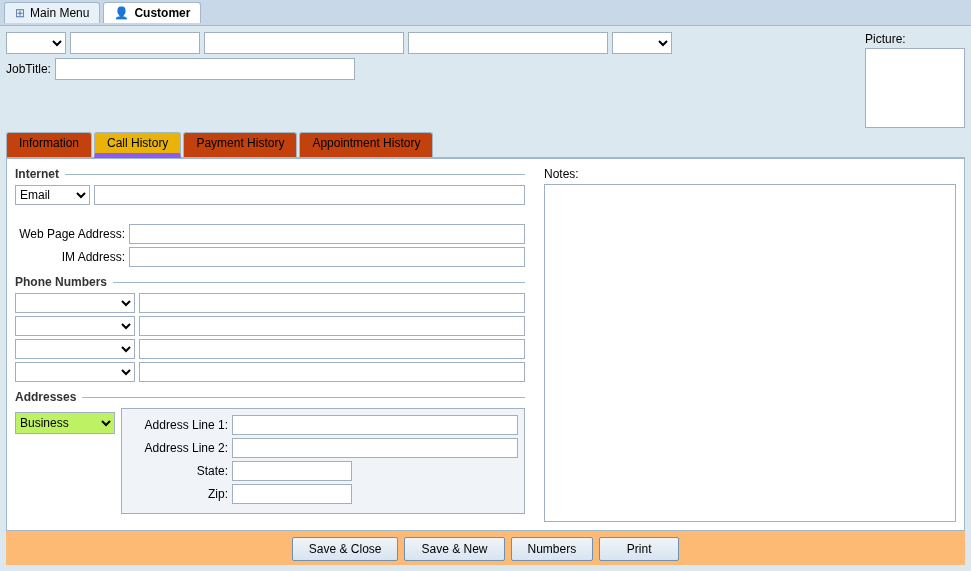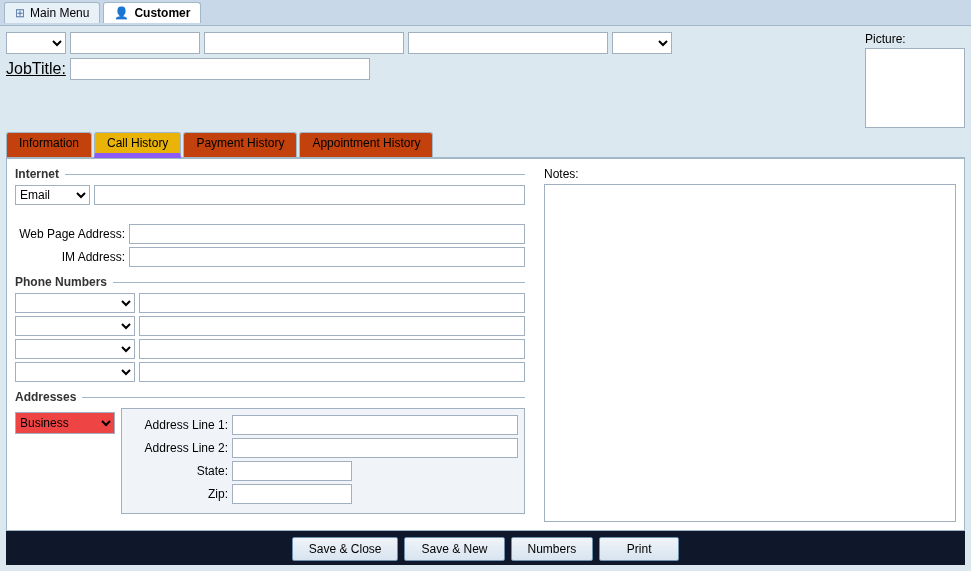--- a/index.html
+++ b/index.html
@@ -68,21 +68,21 @@
     .top-row select { width: 60px; }
     .top-row input.name1 { width: 130px; }
     .top-row input.name2 { width: 200px; }
     .top-row input.name3 { width: 200px; }
     .top-row select.suffix { width: 60px; }
     .jobtitle-row {
       display: flex;
       align-items: center;
       gap: 4px;
     }
-    .jobtitle-row label { font-size: 16px; text-decoration: underline; }
+    .jobtitle-row label { font-size: 12px; }
     .jobtitle-row input {
       width: 300px;
       height: 22px;
       border: 1px solid #a0b0c0;
       background: white;
       font-size: 12px;
     }
 
     
     .picture-box {
@@ -226,21 +226,21 @@
     
     .address-type-row {
       display: flex;
       align-items: flex-start;
       gap: 6px;
     }
     .address-select {
       width: 100px;
       height: 22px;
       border: 1px solid #a0b0c0;
-      background: #ef4444;
+      background: #bef264;
       font-size: 12px;
       margin-top: 4px;
     }
     .address-fields {
       flex: 1;
       border: 1px solid #a0b0c0;
       padding: 6px;
       background: #f0f4f8;
     }
     .addr-row {
@@ -283,21 +283,21 @@
       font-size: 12px;
     }
 
     
     .bottom-bar {
       display: flex;
       justify-content: center;
       align-items: flex-end;
       gap: 6px;
       padding: 6px 0 4px 0;
-      background: #0f172a;
+      background: #fdba74;
     }
     .btn {
       padding: 4px 16px;
       border: 1px solid #7090b0;
       background: linear-gradient(to bottom, #f0f4f8, #d8e4f0);
       font-size: 12px;
       cursor: pointer;
       border-radius: 2px;
       min-width: 80px;
     }

